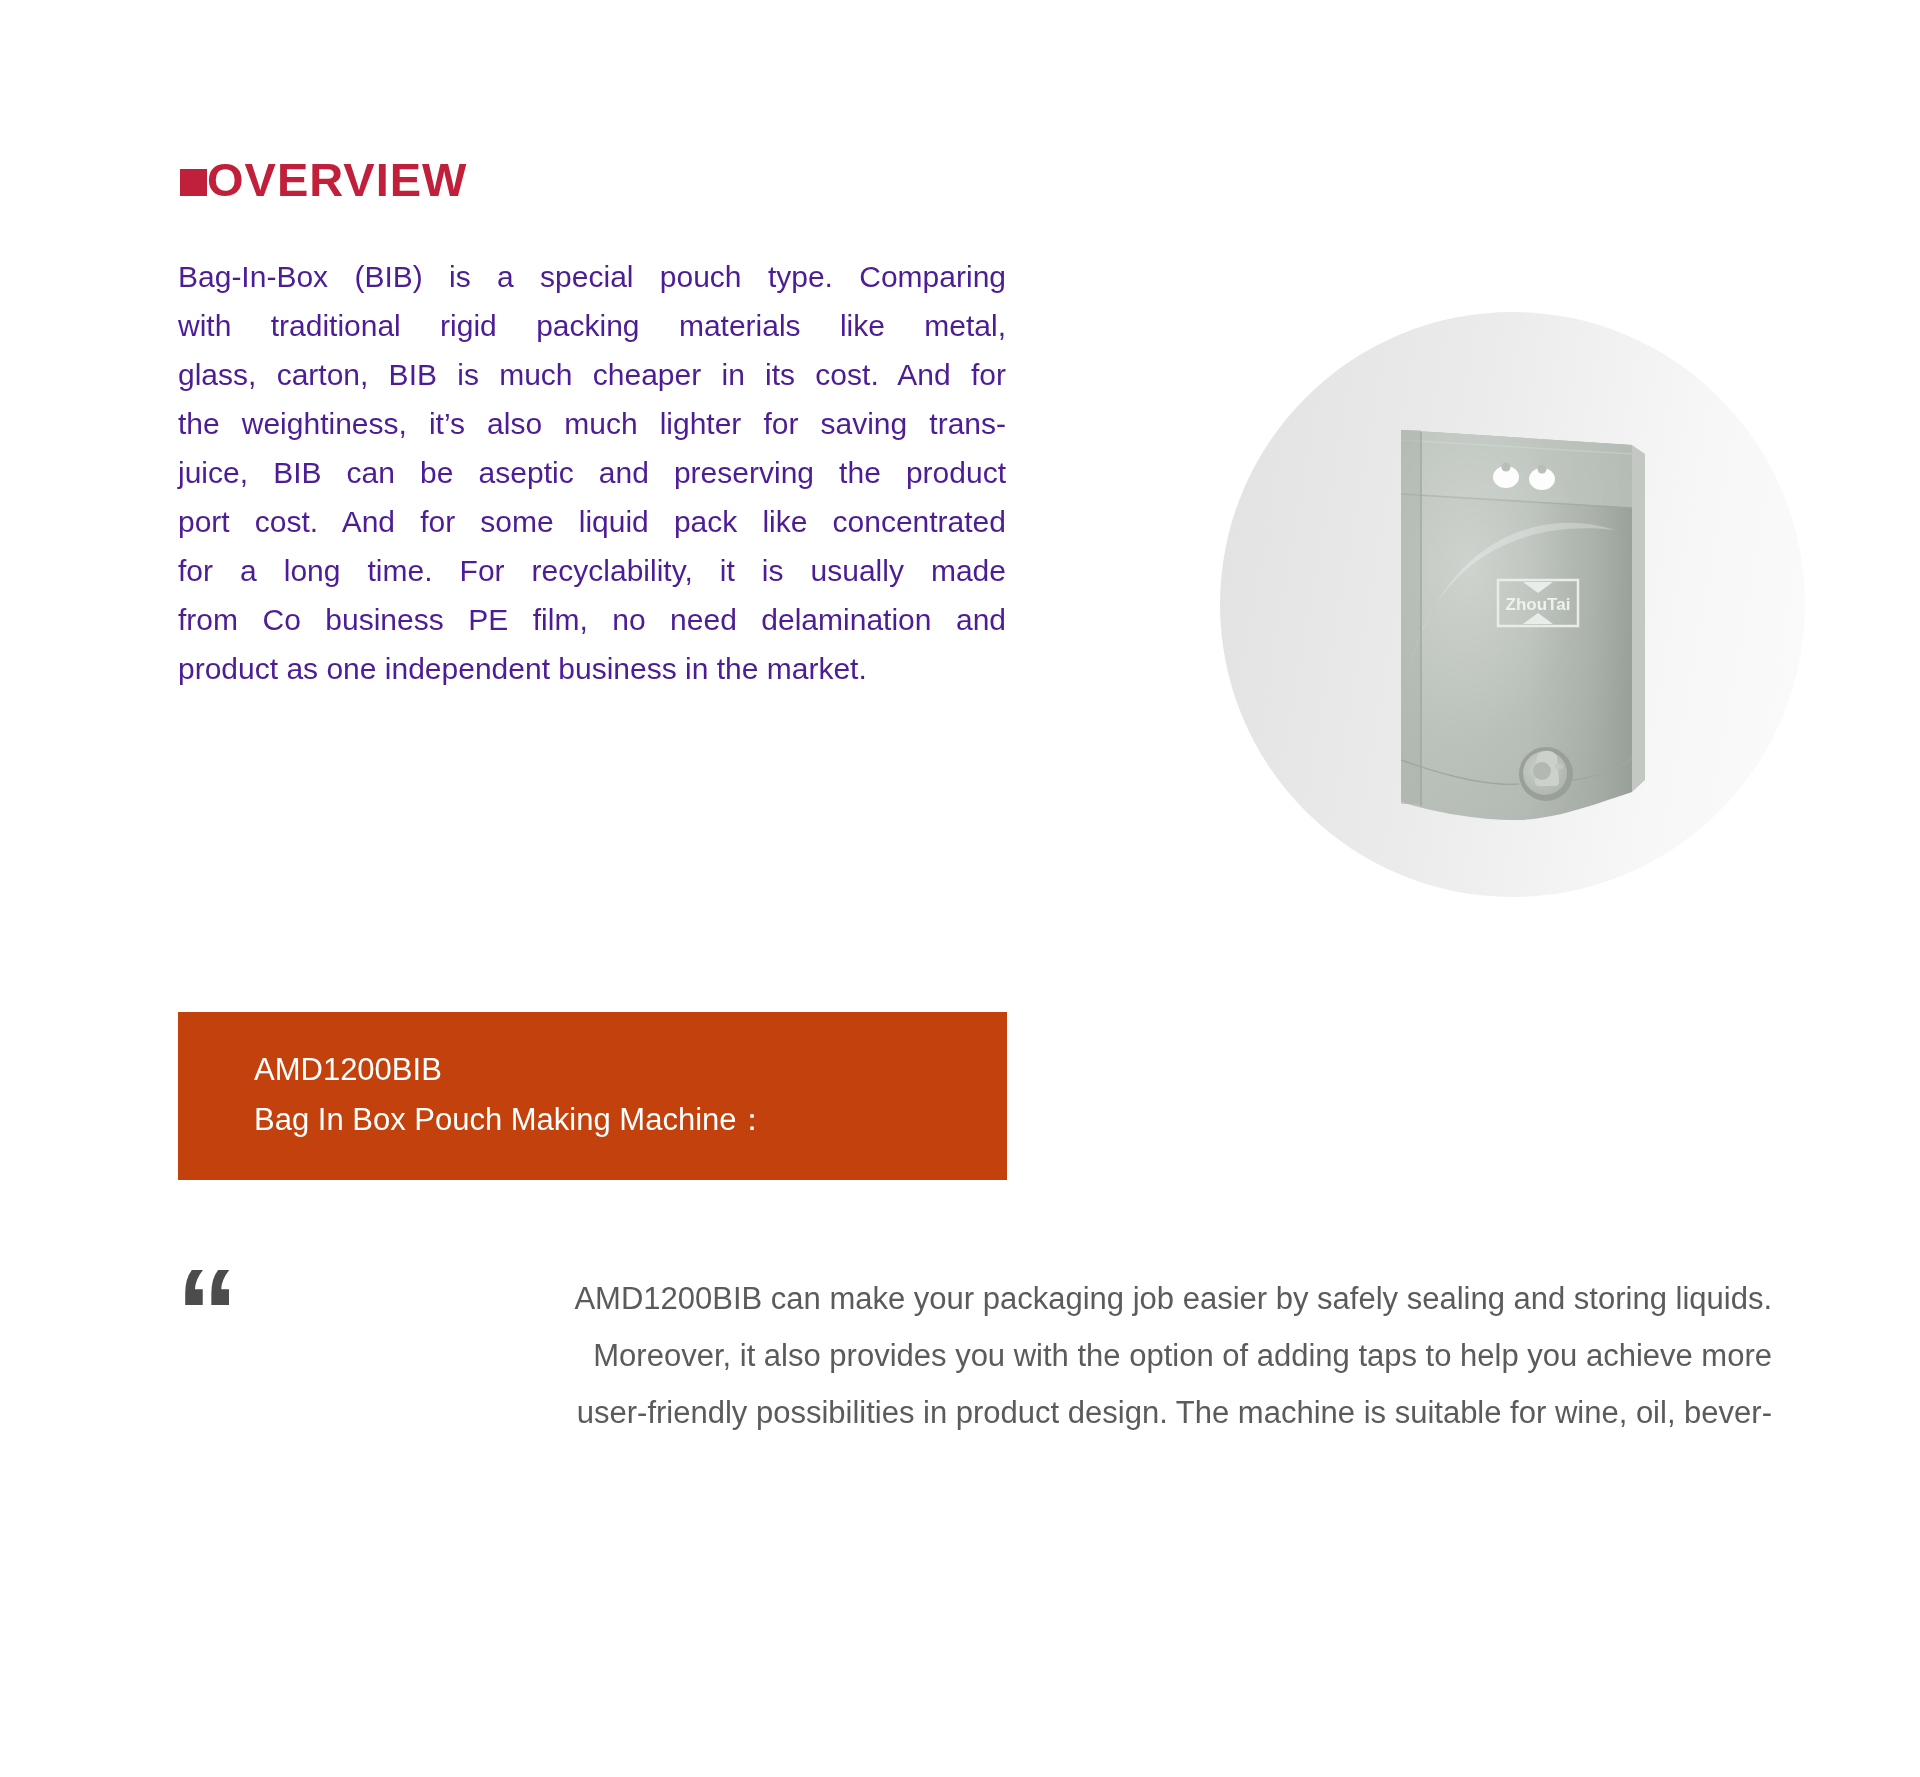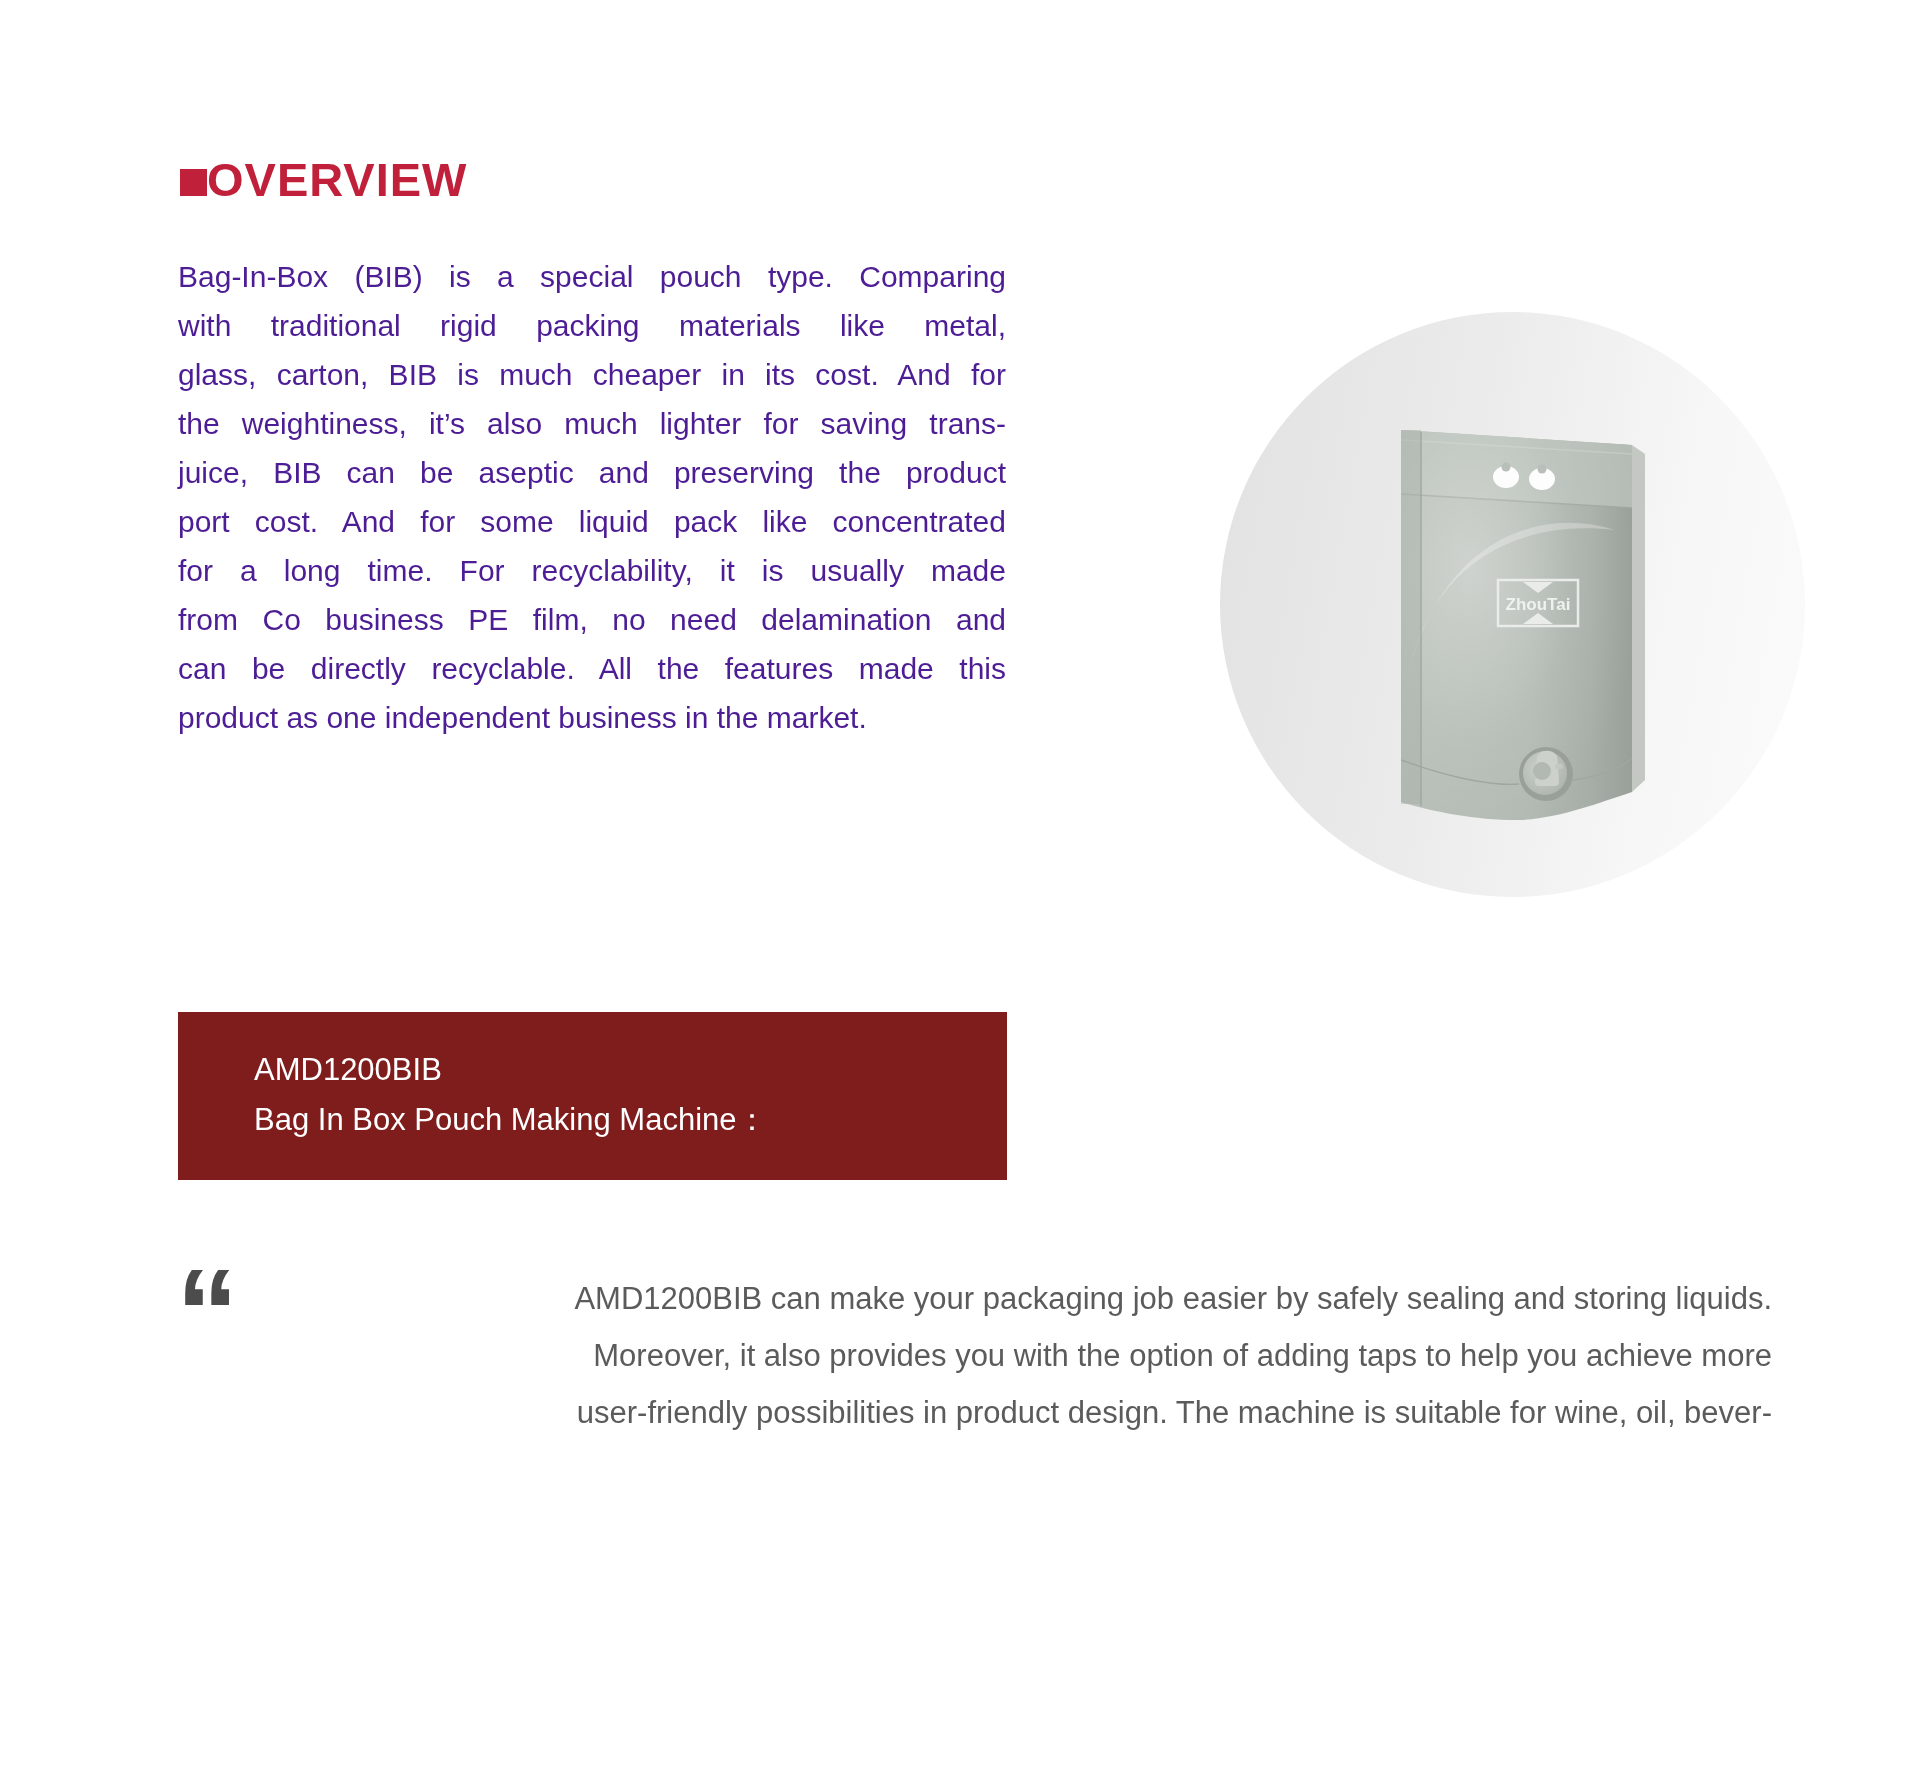--- a/index.html
+++ b/index.html
@@ -18,21 +18,21 @@
   .overview-para .line.last { text-align-last: left; }
 
   
   .image-circle { position: absolute; left: 1220px; top: 312px; width: 585px; height: 585px;
     border-radius: 50%;
     background: linear-gradient(100deg, #e2e2e2 2%, #ebebeb 40%, #f7f7f7 75%, #fbfbfb 100%); }
   .pouch-svg { position: absolute; left: 181px; top: 118px; width: 244px; height: 390px; }
 
   
   .model-banner { position: absolute; left: 178px; top: 1012px; width: 829px; height: 168px;
-    background: #7f1d1d; color: #ffffff; padding: 33px 16px 0 76px;
+    background: #c2410c; color: #ffffff; padding: 33px 16px 0 76px;
     font-size: 31px; line-height: 50px; }
   .model-banner .line { white-space: nowrap; }
 
   
   .quote-mark { position: absolute; left: 176px; top: 1262px; width: 70px; height: 70px;
     font-size: 125px; line-height: 0.82; font-weight: bold; color: #4c4c4c; overflow: visible; }
   .quote-text { position: absolute; left: 342px; top: 1270px; width: 1430px;
     font-size: 31px; line-height: 57px; color: #5b5b5b; }
   .quote-text .line { white-space: nowrap; text-align: right; }
 </style>
@@ -48,21 +48,20 @@
 
   <div class="overview-para">
       <div class="line">Bag-In-Box (BIB) is a special pouch type. Comparing</div>
       <div class="line">with traditional rigid packing materials like metal,</div>
       <div class="line">glass, carton, BIB is much cheaper in its cost. And for</div>
       <div class="line">the weightiness, it’s also much lighter for saving trans-</div>
       <div class="line">juice, BIB can be aseptic and preserving the product</div>
       <div class="line">port cost. And for some liquid pack like concentrated</div>
       <div class="line">for a long time. For recyclability, it is usually made</div>
       <div class="line">from Co business PE film, no need delamination and</div>
-      <div class="line">can be directly recyclable. All the features made this</div>
       <div class="line last">product as one independent business in the market.</div>
     </div>
 
   <div class="image-circle">
     <svg class="pouch-svg" viewBox="0 0 244 390" xmlns="http://www.w3.org/2000/svg">
       <defs>
         <linearGradient id="bodyGrad" x1="0" y1="0" x2="1" y2="0">
           <stop offset="0" stop-color="#b7beb7"></stop>
           <stop offset="0.55" stop-color="#b2b9b2"></stop>
           <stop offset="0.82" stop-color="#a7aea7"></stop>

